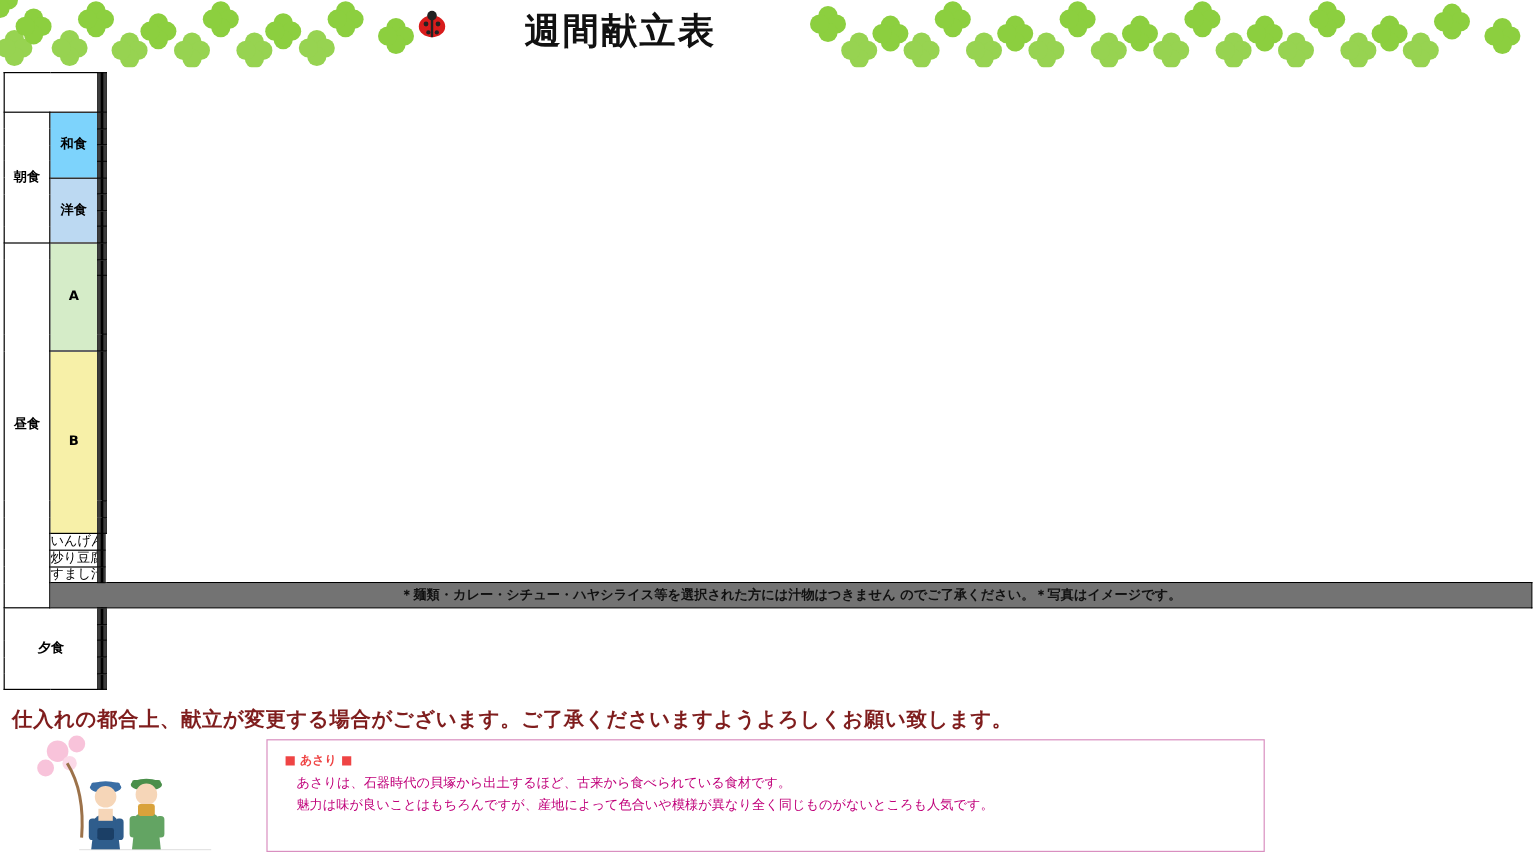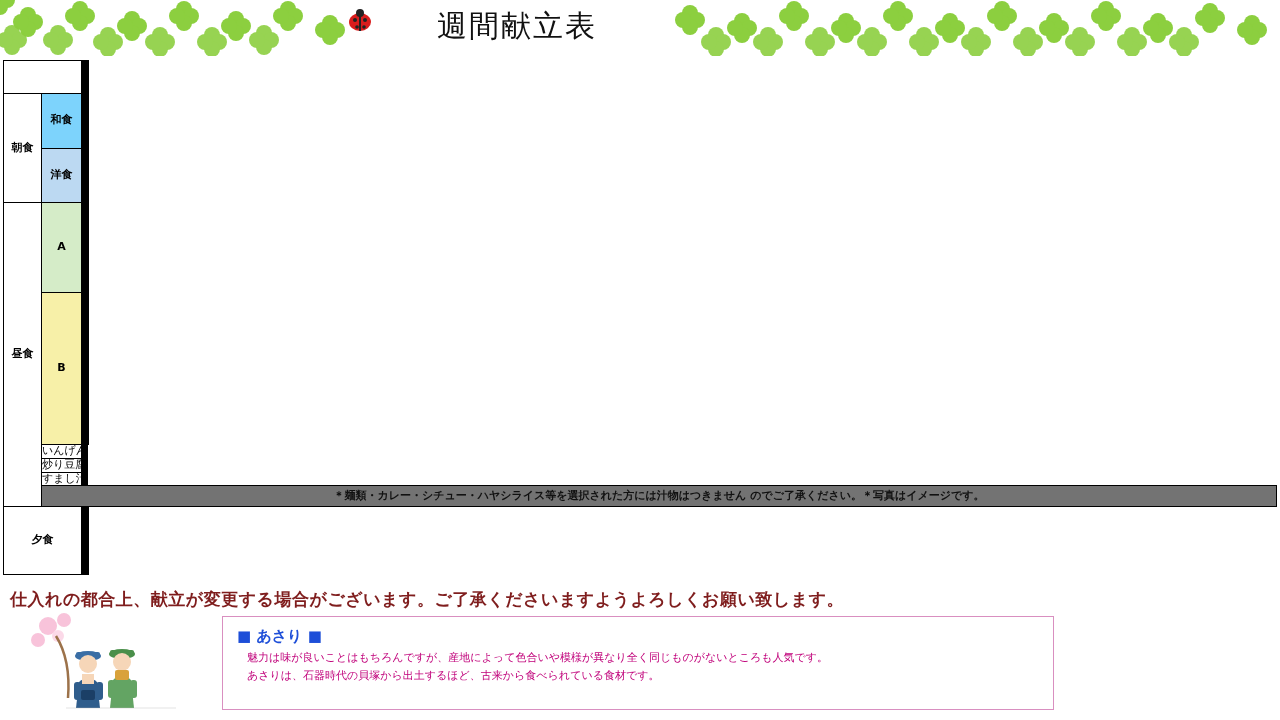--- a/index.html
+++ b/index.html
@@ -12,21 +12,21 @@
   .page{position:relative;width:1280px;height:720px;}
 
   
   .header{position:relative;height:56px;}
   .clovers{position:absolute;left:0;top:0;width:1280px;height:56px;}
   .title-wrap{
     position:absolute;left:383px;top:4px;width:268px;height:44px;
     display:flex;align-items:center;justify-content:center;
   }
   .title{
-    font-size:30px;font-weight:normal;letter-spacing:2px;color:#111;
+    font-size:30px;font-weight:bold;letter-spacing:2px;color:#111;
     font-family:"DejaVu Sans","Liberation Sans",sans-serif;
   }
 
   
   table.menu{
     position:absolute;left:3px;top:60px;
     border-collapse:collapse;width:1274px;table-layout:fixed;
   }
   table.menu td,table.menu th{
     border:1px solid #000;
@@ -97,21 +97,21 @@
   .footer-note{
     position:absolute;left:10px;top:588px;width:1000px;
     font-size:17px;font-weight:bold;color:#7f1d1d;
     letter-spacing:0.5px;
   }
   .illus{position:absolute;left:26px;top:612px;width:170px;height:100px;}
   .infobox{
     position:absolute;left:222px;top:616px;width:830px;height:92px;
     border:1px solid #d98fc0;background:#fff;
   }
-  .infobox .ttl{color:#1d4ed8;font-weight:bold;font-size:15px;margin:10px 0 4px 14px;}
+  .infobox .ttl{color:#ef4444;font-weight:bold;font-size:10px;margin:10px 0 4px 14px;}
   .infobox .ln{color:#c0007a;font-size:11px;margin:3px 0 0 24px;}
 </style>
 </head>
 <body>
 
 <div class="page">
 
   <div class="header">
     <svg class="clovers" viewBox="0 0 1280 56" xmlns="http://www.w3.org/2000/svg">
       <g fill="#8ccf3f">
@@ -515,17 +515,17 @@
       <path d="M87 68 q9 -8 18 0 l3 28 h-24z" fill="#63a463"></path>
       <rect x="82" y="68" width="7" height="18" rx="3" fill="#63a463"></rect>
       <rect x="104" y="68" width="7" height="18" rx="3" fill="#63a463"></rect>
       <rect x="89" y="58" width="14" height="10" rx="2" fill="#d9a23b"></rect>
     </g>
     <path d="M40 96 h110" stroke="#bbb" stroke-width="1" fill="none" opacity="0.4"></path>
   </svg>
 
   <div class="infobox">
     <div class="ttl">■ あさり ■</div>
+    <div class="ln">あさりは、石器時代の貝塚から出土するほど、古来から食べられている食材です。</div>
     <div class="ln">魅力は味が良いことはもちろんですが、産地によって色合いや模様が異なり全く同じものがないところも人気です。</div>
-    <div class="ln">あさりは、石器時代の貝塚から出土するほど、古来から食べられている食材です。</div>
   </div>
 
 </div>
 
 </body></html>

